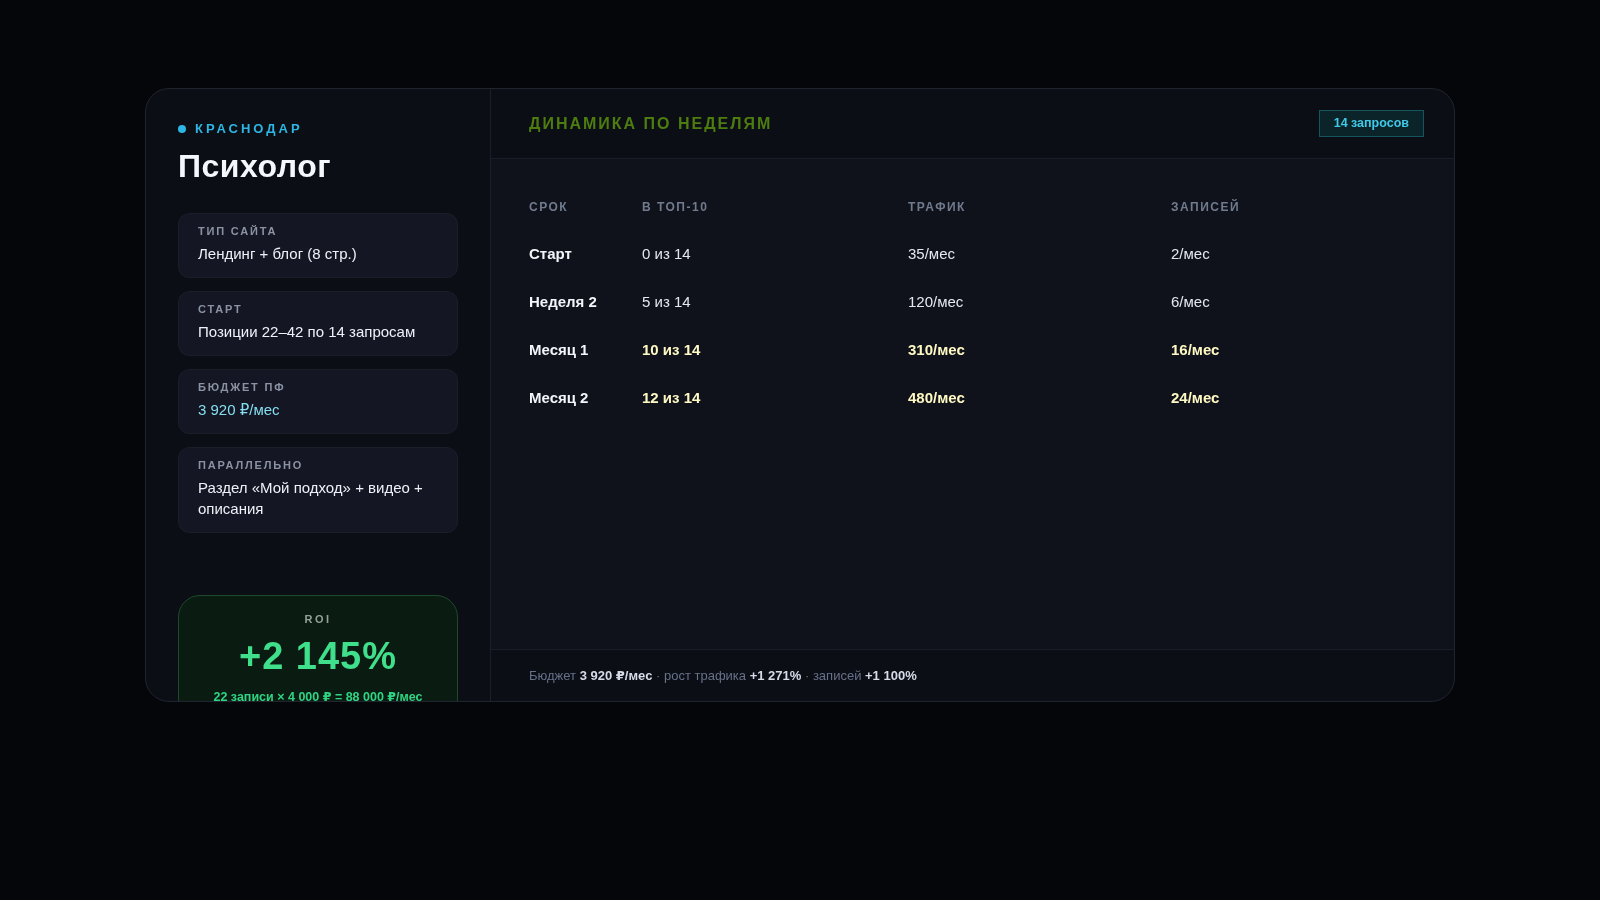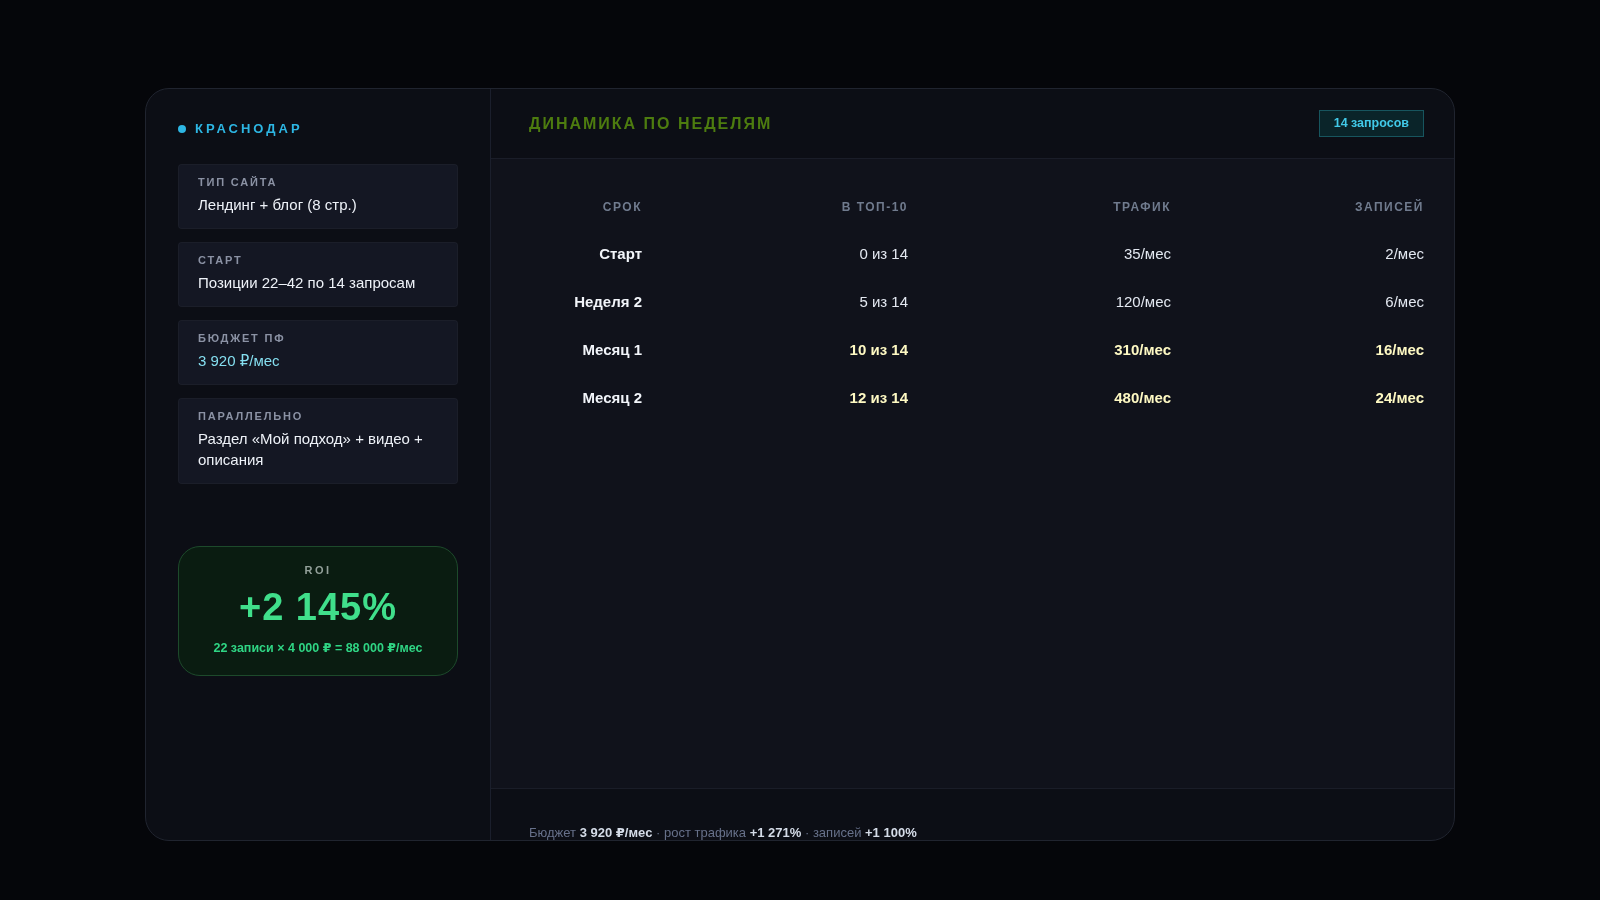--- a/index.html
+++ b/index.html
@@ -5,21 +5,21 @@
   * { margin: 0; padding: 0; box-sizing: border-box; }
   html, body {
     width: 1600px; height: 900px;
     background: #05060a;
     font-family: "Liberation Sans", "DejaVu Sans", sans-serif;
     overflow: hidden;
   }
   .panel {
     position: absolute;
     left: 145px; top: 88px;
-    width: 1310px; height: 753px;
+    width: 1310px; height: 614px;
     background: #0c0e15;
     border: 1px solid #20242f;
     border-radius: 24px;
     display: flex;
     overflow: hidden;
   }
   
   .sidebar {
     width: 345px;
     flex: 0 0 345px;
@@ -43,21 +43,21 @@
     margin-top: 12px;
     color: #f4f7fb;
     font-size: 32px;
     font-weight: bold;
     letter-spacing: 0.5px;
   }
   .cards { margin-top: 28px; display: flex; flex-direction: column; gap: 13px; }
   .info-card {
     background: #141723;
     border: 1px solid rgba(255,255,255,0.03);
-    border-radius: 4px;
+    border-radius: 12px;
     padding: 11px 19px 13px 19px;
   }
   .info-card .label {
     color: #8b92a4;
     font-size: 11px; font-weight: bold;
     letter-spacing: 1.8px;
   }
   .info-card .value {
     margin-top: 6px;
     color: #eef2f8;
@@ -111,54 +111,55 @@
     border: 1px solid #17555e;
     border-radius: 0;
     padding: 5px 14px 6px 14px;
     font-size: 12.5px; font-weight: bold;
   }
   .table-area {
     flex: 1;
     background: #10121b;
     padding: 40px 30px 0 38px;
   }
-  .tgrid { display: grid; grid-template-columns: 113px 266px 263px 1fr; align-items: center; text-align: right; }
+  .tgrid { display: grid; grid-template-columns: 113px 266px 263px 1fr; align-items: center; }
   .thead { height: 16px; }
   .thead .th {
     color: #707b8e;
     font-size: 12px; font-weight: bold;
     letter-spacing: 1.5px;
   }
   .tbody { margin-top: 14px; }
   .trow { height: 48px; }
   .trow .cell-label { color: #f2f5fa; font-size: 15px; font-weight: bold; }
   .trow .cell { color: #e3e8f1; font-size: 15px; }
   .trow.highlight .cell { color: #fef9c3; font-weight: bold; }
   .main-footer {
     height: 52px;
     flex: 0 0 52px;
     border-top: 1px solid #1a1d28;
-    display: flex; align-items: flex-end;
+    display: flex; align-items: center;
     padding: 0 30px 0 38px;
     font-size: 13px;
     color: #67718a;
     white-space: pre-wrap;
   }
   .main-footer b { color: #d5dce8; }
 </style>
 </head>
 <body>
 
 <div class="panel">
 
   <div class="sidebar">
     <div class="location">
       <span class="dot"></span>
       <span>КРАСНОДАР</span>
     </div>
+    <div class="page-title">Психолог</div>
 
     <div class="cards">
       <div class="info-card">
         <div class="label">ТИП САЙТА</div>
         <div class="value">Лендинг + блог (8 стр.)</div>
       </div>
       <div class="info-card">
         <div class="label">СТАРТ</div>
         <div class="value">Позиции 22–42 по 14 запросам</div>
       </div>

